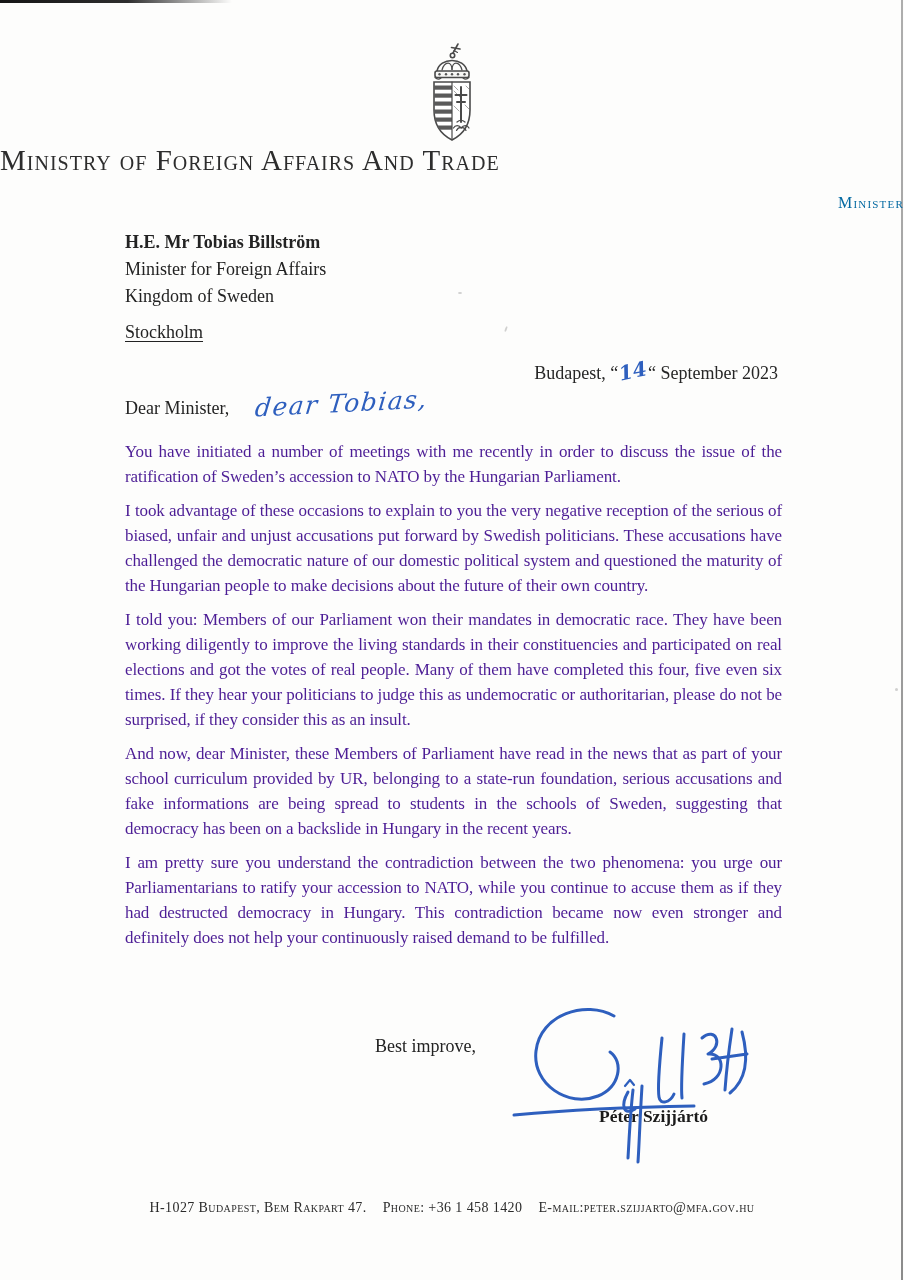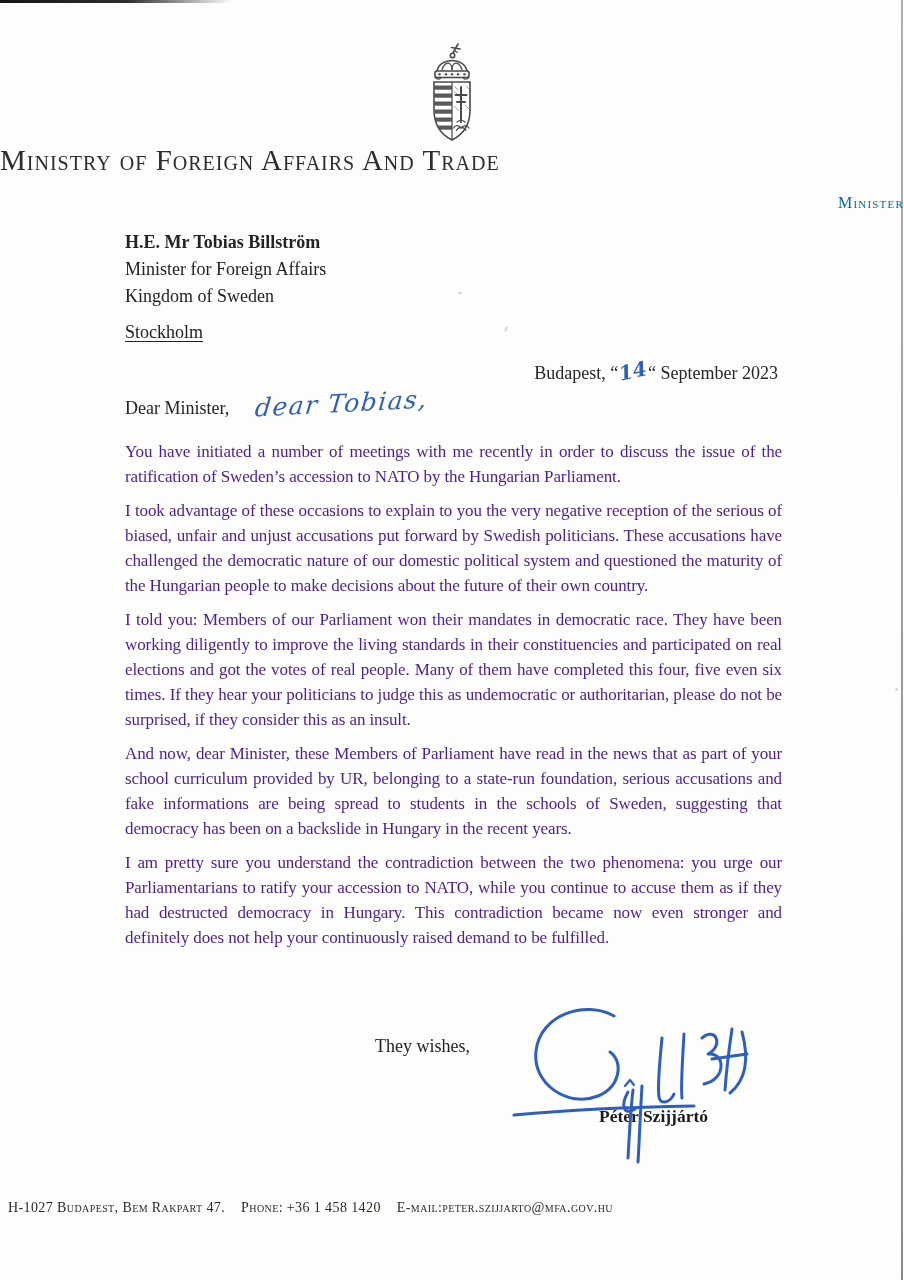--- a/index.html
+++ b/index.html
@@ -43,21 +43,21 @@
   .body-text { position:absolute; left:125px; top:439px; width:657px; }
   .body-text p { margin:0 0 9px 0; font-size:17px; line-height:25px;
     text-align:justify; letter-spacing:-0.1px; color:#4c1d95; }
 
   .valediction { position:absolute; left:375px; top:1036px; font-size:18px; }
 
   .signature-svg { position:absolute; left:498px; top:996px; width:264px; height:176px; z-index:3; }
   .signer { position:absolute; left:560px; top:1106px; width:148px; text-align:right;
     font-weight:bold; font-size:17.5px; color:#1b1b1b; z-index:2; }
 
-  .footer { position:absolute; top:1200px; left:0; width:100%; text-align:left;
+  .footer { position:absolute; top:1200px; left:0; width:100%; text-align:center;
     font-variant:small-caps; font-size:14px; letter-spacing:.4px; color:#2b2b2b; white-space:nowrap; }
   .footer span { margin:0 8px; }
 </style>
 </head>
 <body>
 
 <div class="page">
 
   <div class="artifact-top"></div>
   <div class="artifact-right"></div>
@@ -129,21 +129,21 @@
   </div>
 
   <div class="body-text">
     <p>You have initiated a number of meetings with me recently in order to discuss the issue of the ratification of Sweden’s accession to NATO by the Hungarian Parliament.</p>
     <p>I took advantage of these occasions to explain to you the very negative reception of the serious of biased, unfair and unjust accusations put forward by Swedish politicians. These accusations have challenged the democratic nature of our domestic political system and questioned the maturity of the Hungarian people to make decisions about the future of their own country.</p>
     <p>I told you: Members of our Parliament won their mandates in democratic race. They have been working diligently to improve the living standards in their constituencies and participated on real elections and got the votes of real people. Many of them have completed this four, five even six times. If they hear your politicians to judge this as undemocratic or authoritarian, please do not be surprised, if they consider this as an insult.</p>
     <p>And now, dear Minister, these Members of Parliament have read in the news that as part of your school curriculum provided by UR, belonging to a state-run foundation, serious accusations and fake informations are being spread to students in the schools of Sweden, suggesting that democracy has been on a backslide in Hungary in the recent years.</p>
     <p>I am pretty sure you understand the contradiction between the two phenomena: you urge our Parliamentarians to ratify your accession to NATO, while you continue to accuse them as if they had destructed democracy in Hungary. This contradiction became now even stronger and definitely does not help your continuously raised demand to be fulfilled.</p>
   </div>
 
-  <div class="valediction">They wishes,</div>
+  <div class="valediction">Best improve,</div>
 
   <div class="signer">Péter Szijjártó</div>
 
   <svg class="signature-svg" viewBox="0 0 264 176" fill="none" stroke="#2e5fbe" stroke-width="3" stroke-linecap="round" stroke-linejoin="round">
 
     <path d="M116 20 C 88 4 42 18 38 55 C 34 88 70 112 100 100 C 122 91 126 66 112 56"></path>
 
     <path d="M16 119 C 70 114 135 111 196 110"></path>
 
     <path d="M130 96 C 122 110 126 120 137 113"></path>

